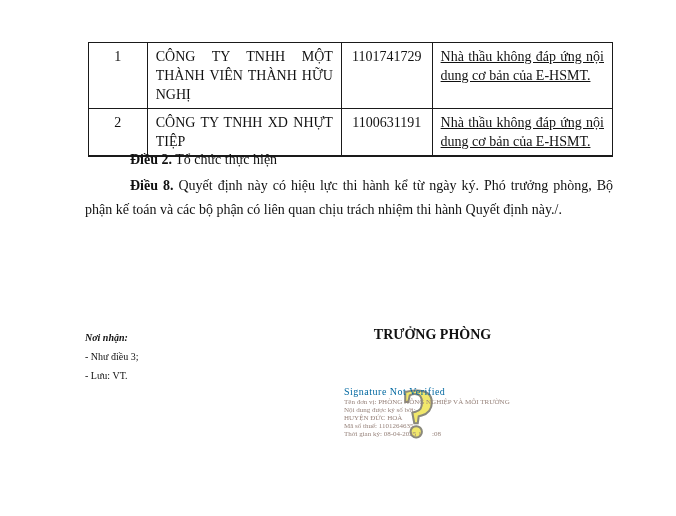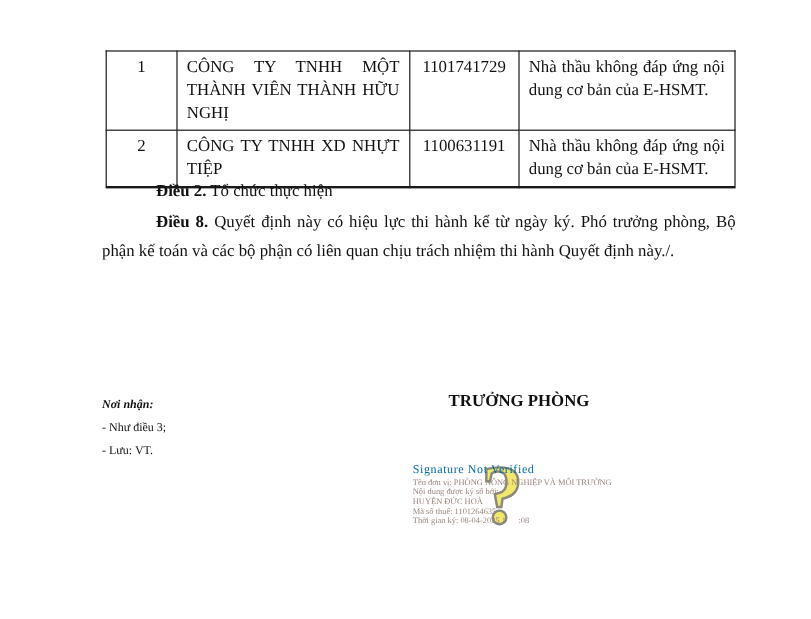--- a/index.html
+++ b/index.html
@@ -27,21 +27,21 @@
   }
   table.doc-table td {
     border: 1px solid #1a1a1a;
     padding: 4px 8px;
     vertical-align: top;
   }
   table.doc-table { border-bottom: 2px solid #1a1a1a; }
   td.col-no   { width: 55px;  text-align: center; }
   td.col-comp { width: 182px; text-align: justify; text-align-last: left; }
   td.col-tax  { width: 85px;  text-align: center; }
-  td.col-rsn  { width: 169px; text-align: justify; text-align-last: left; }
+  td.col-rsn  { width: 169px; text-align: justify; text-align-last: left; text-decoration: underline; }
   tr.row-1 { height: 55px; }
   tr.row-2 { height: 46px; }
 
   
   .content {
     position: absolute;
     left: 85px;
     top: 148px;
     width: 528px;
     font-size: 14px;

